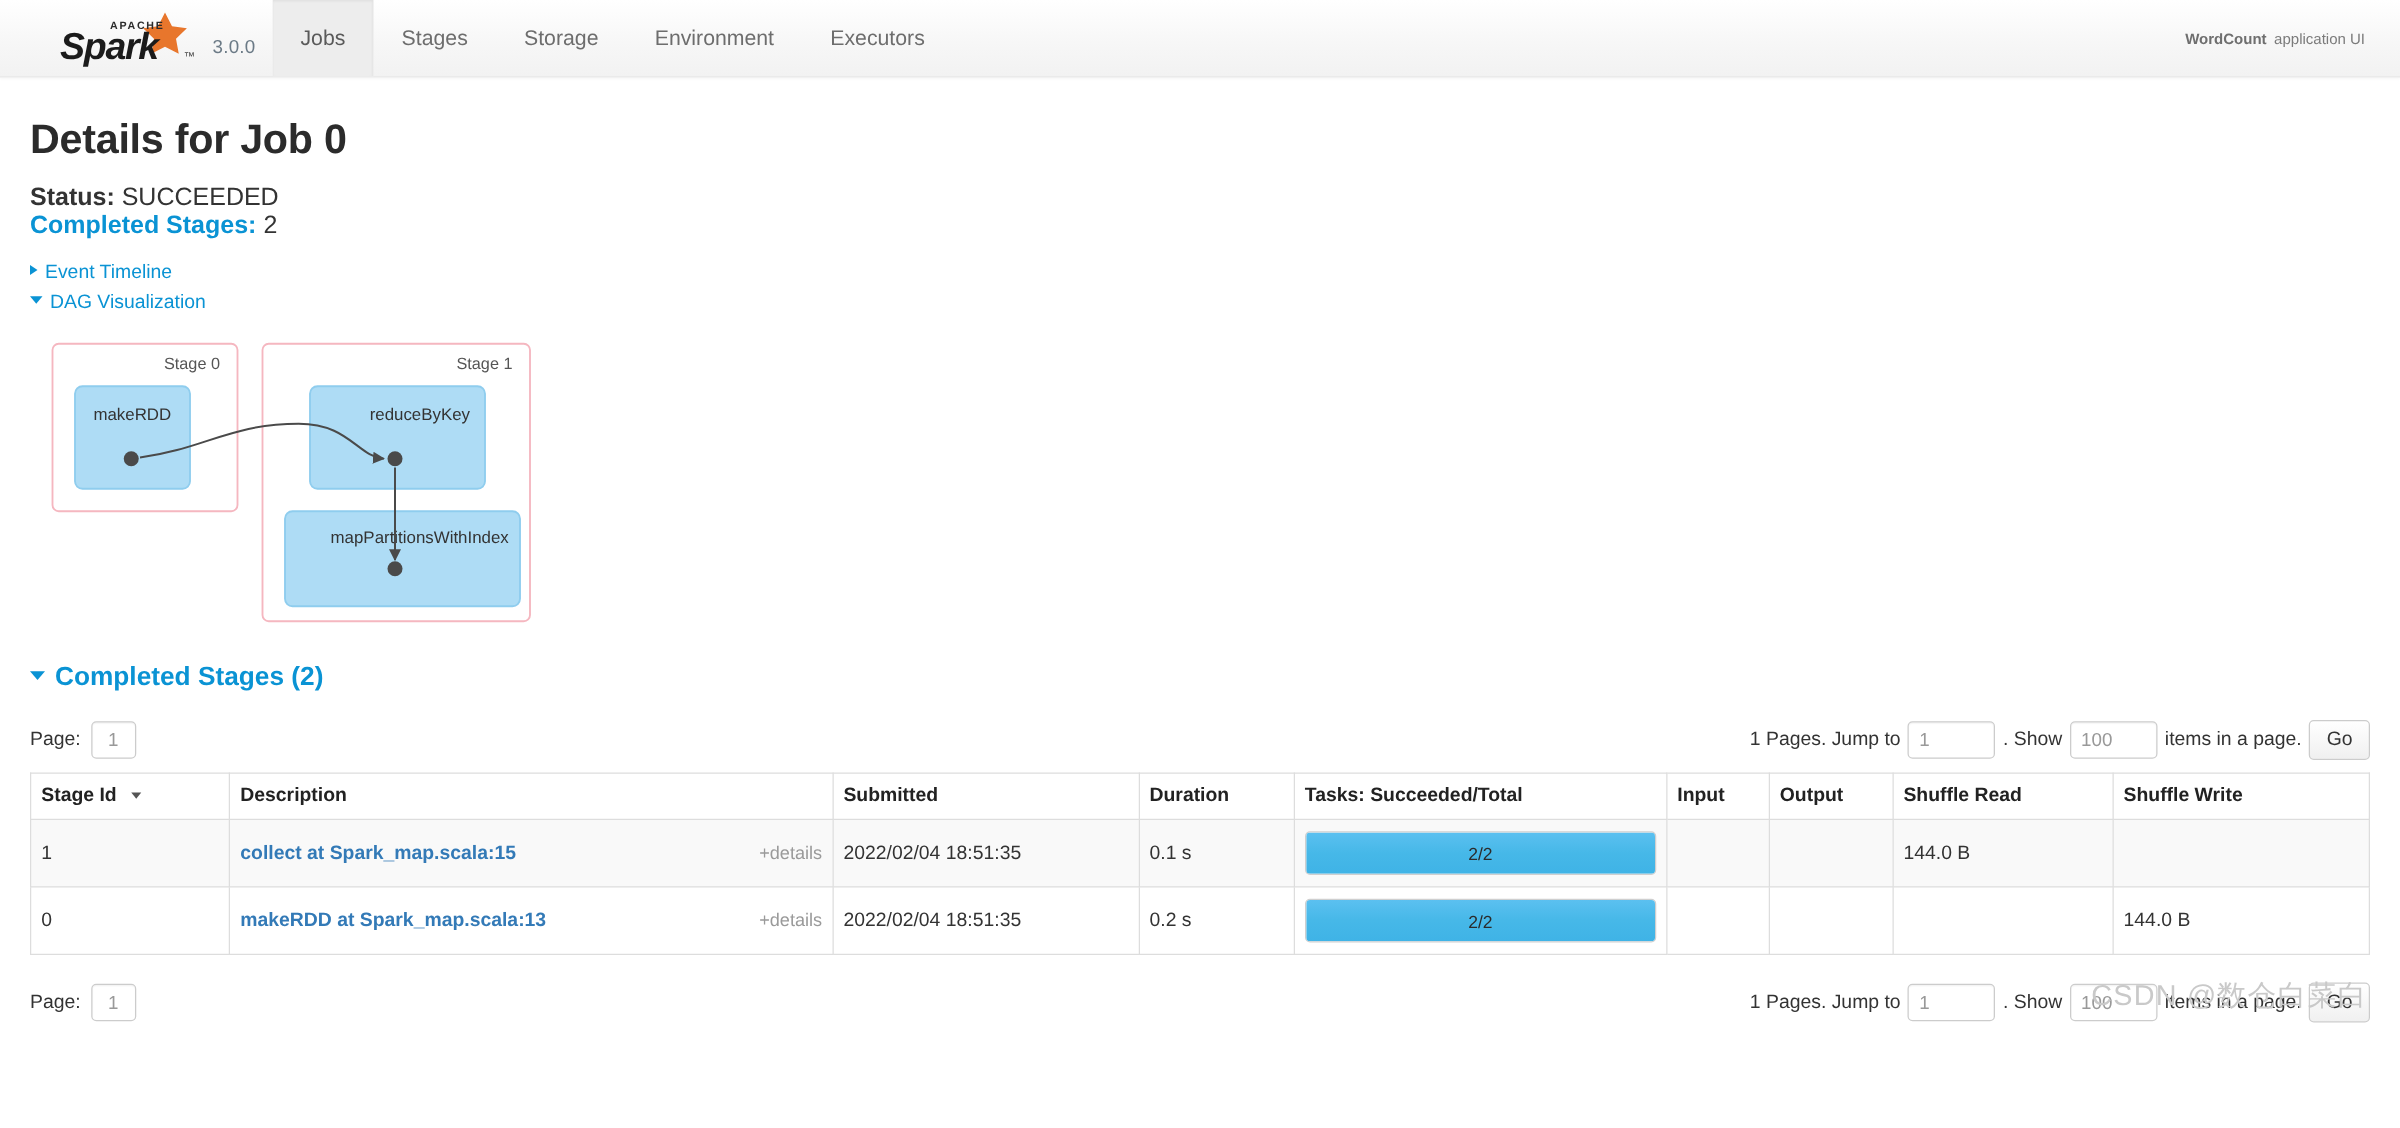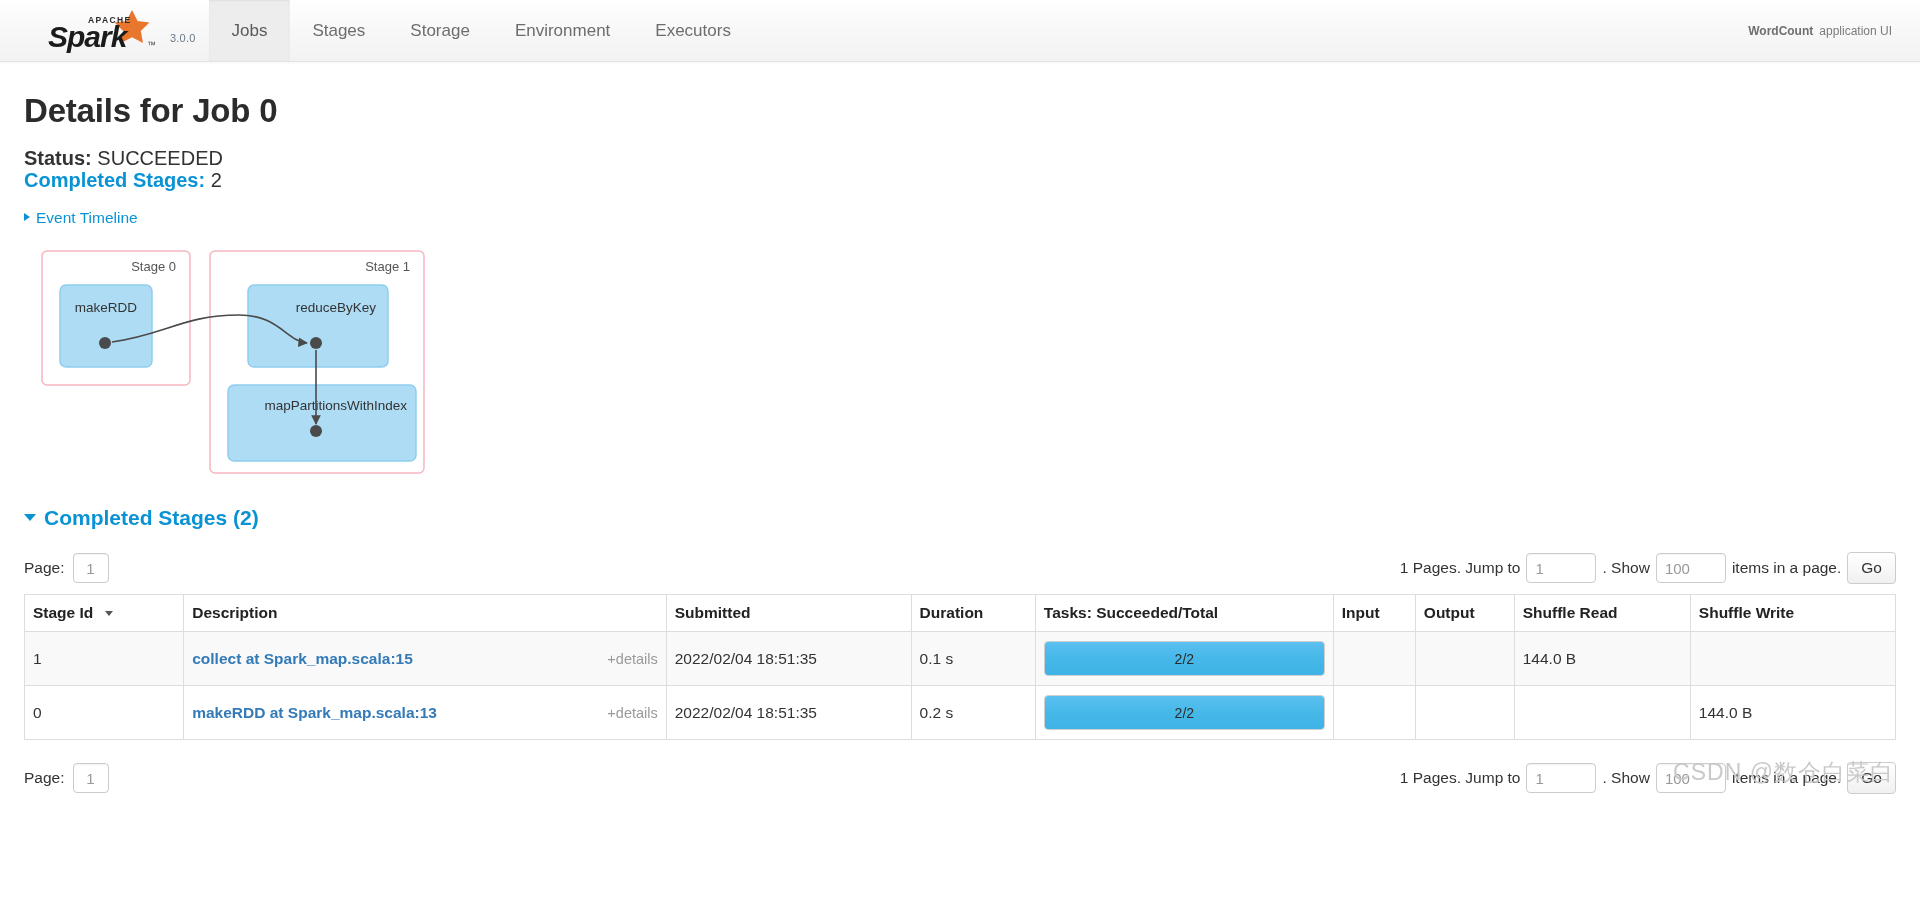--- a/index.html
+++ b/index.html
@@ -24,21 +24,21 @@
   }
   .brand {
     display: flex;
     align-items: center;
     padding: 0 14px 0 44px;
     gap: 8px;
   }
   .spark-logo { position: relative; width: 118px; height: 46px; }
   .spark-logo svg { display:block; }
   .version {
-    font-size: 11px;
+    font-size: 15px;
     color: #6b7a86;
     margin-top: 14px;
     letter-spacing: .2px;
   }
   .nav-tabs {
     display: flex;
     align-items: stretch;
     list-style: none;
     margin: 0; padding: 0;
   }
@@ -315,20 +315,23 @@
   </div>
 
   <div class="meta-line">
     <a class="k" href="#">Completed Stages:</a>
     <span>2</span>
   </div>
 
   <div class="toggle-row">
     <a class="toggle-link" href="#">
       <span class="caret-right"></span><span>Event Timeline</span>
+    </a>
+    <a class="toggle-link" href="#">
+      <span class="caret-down"></span><span>DAG Visualization</span>
     </a>
   </div>
 
   
   <div class="dag-wrap">
     <svg width="480" height="245" viewBox="0 0 480 245">
       <defs>
         <marker id="arrow" viewBox="0 0 10 10" refX="9" refY="5" markerWidth="6" markerHeight="6" orient="auto-start-reverse">
           <path d="M 0 0 L 10 5 L 0 10 z" fill="#4a4a4a"></path>
         </marker>

